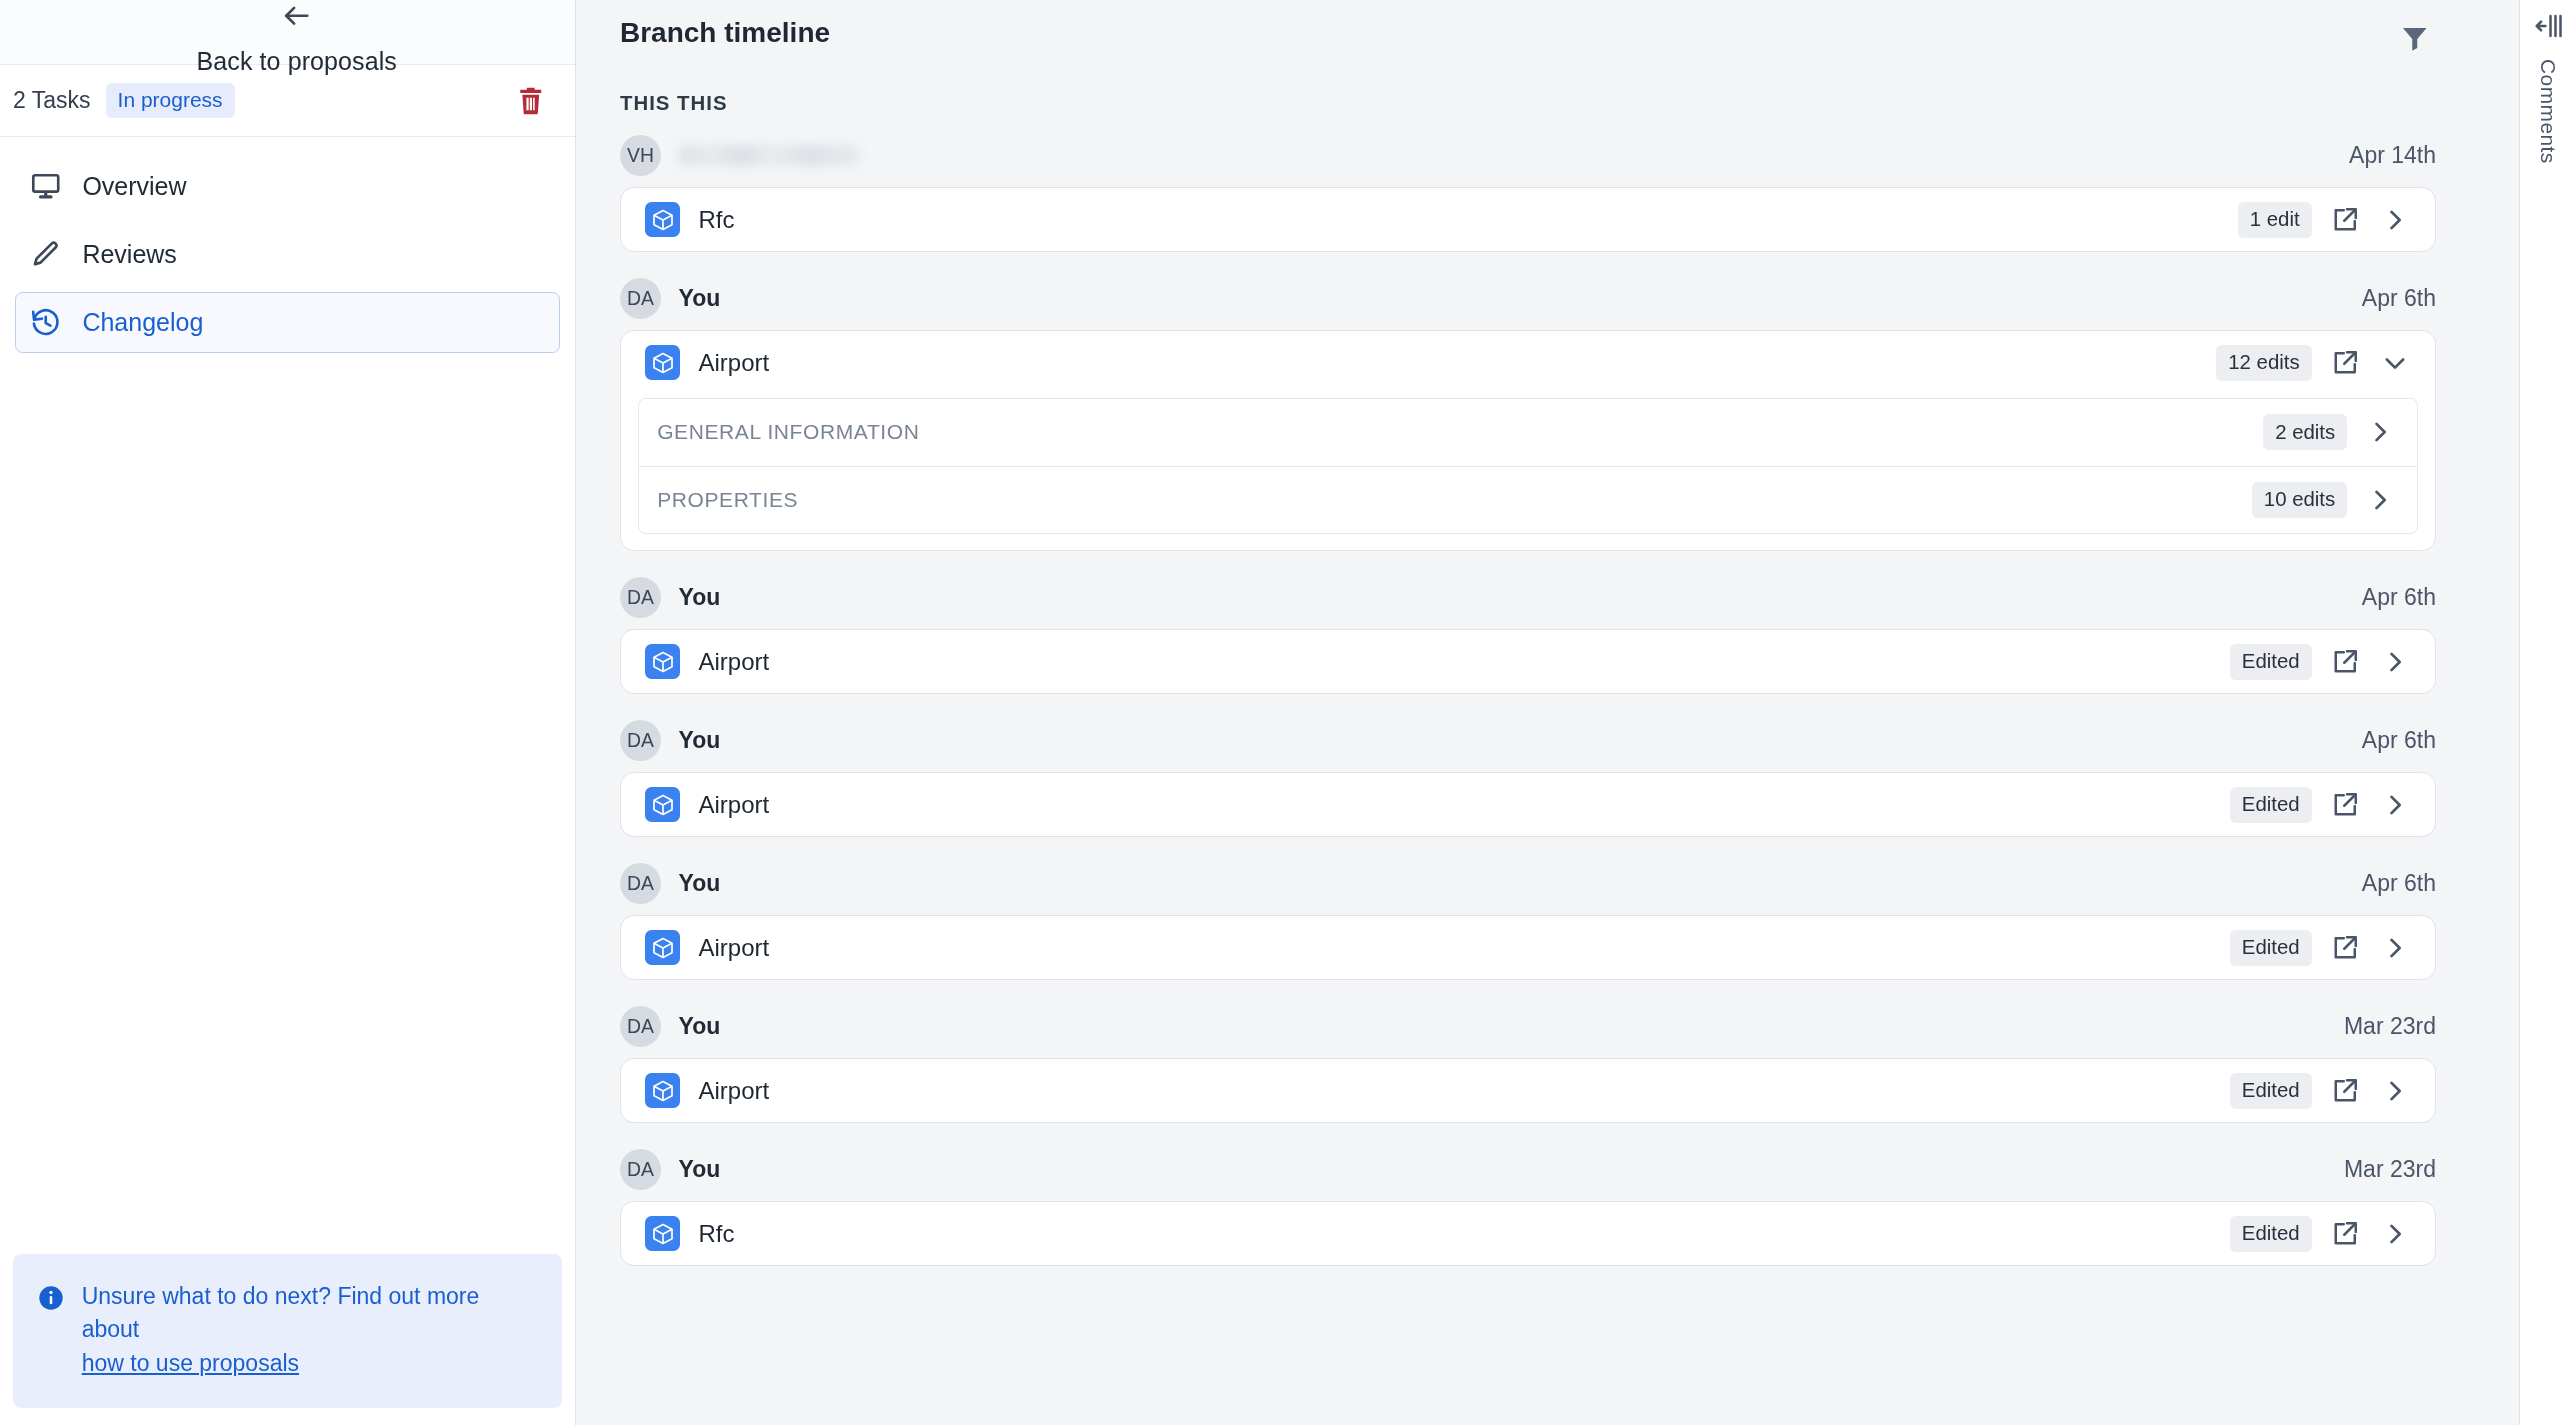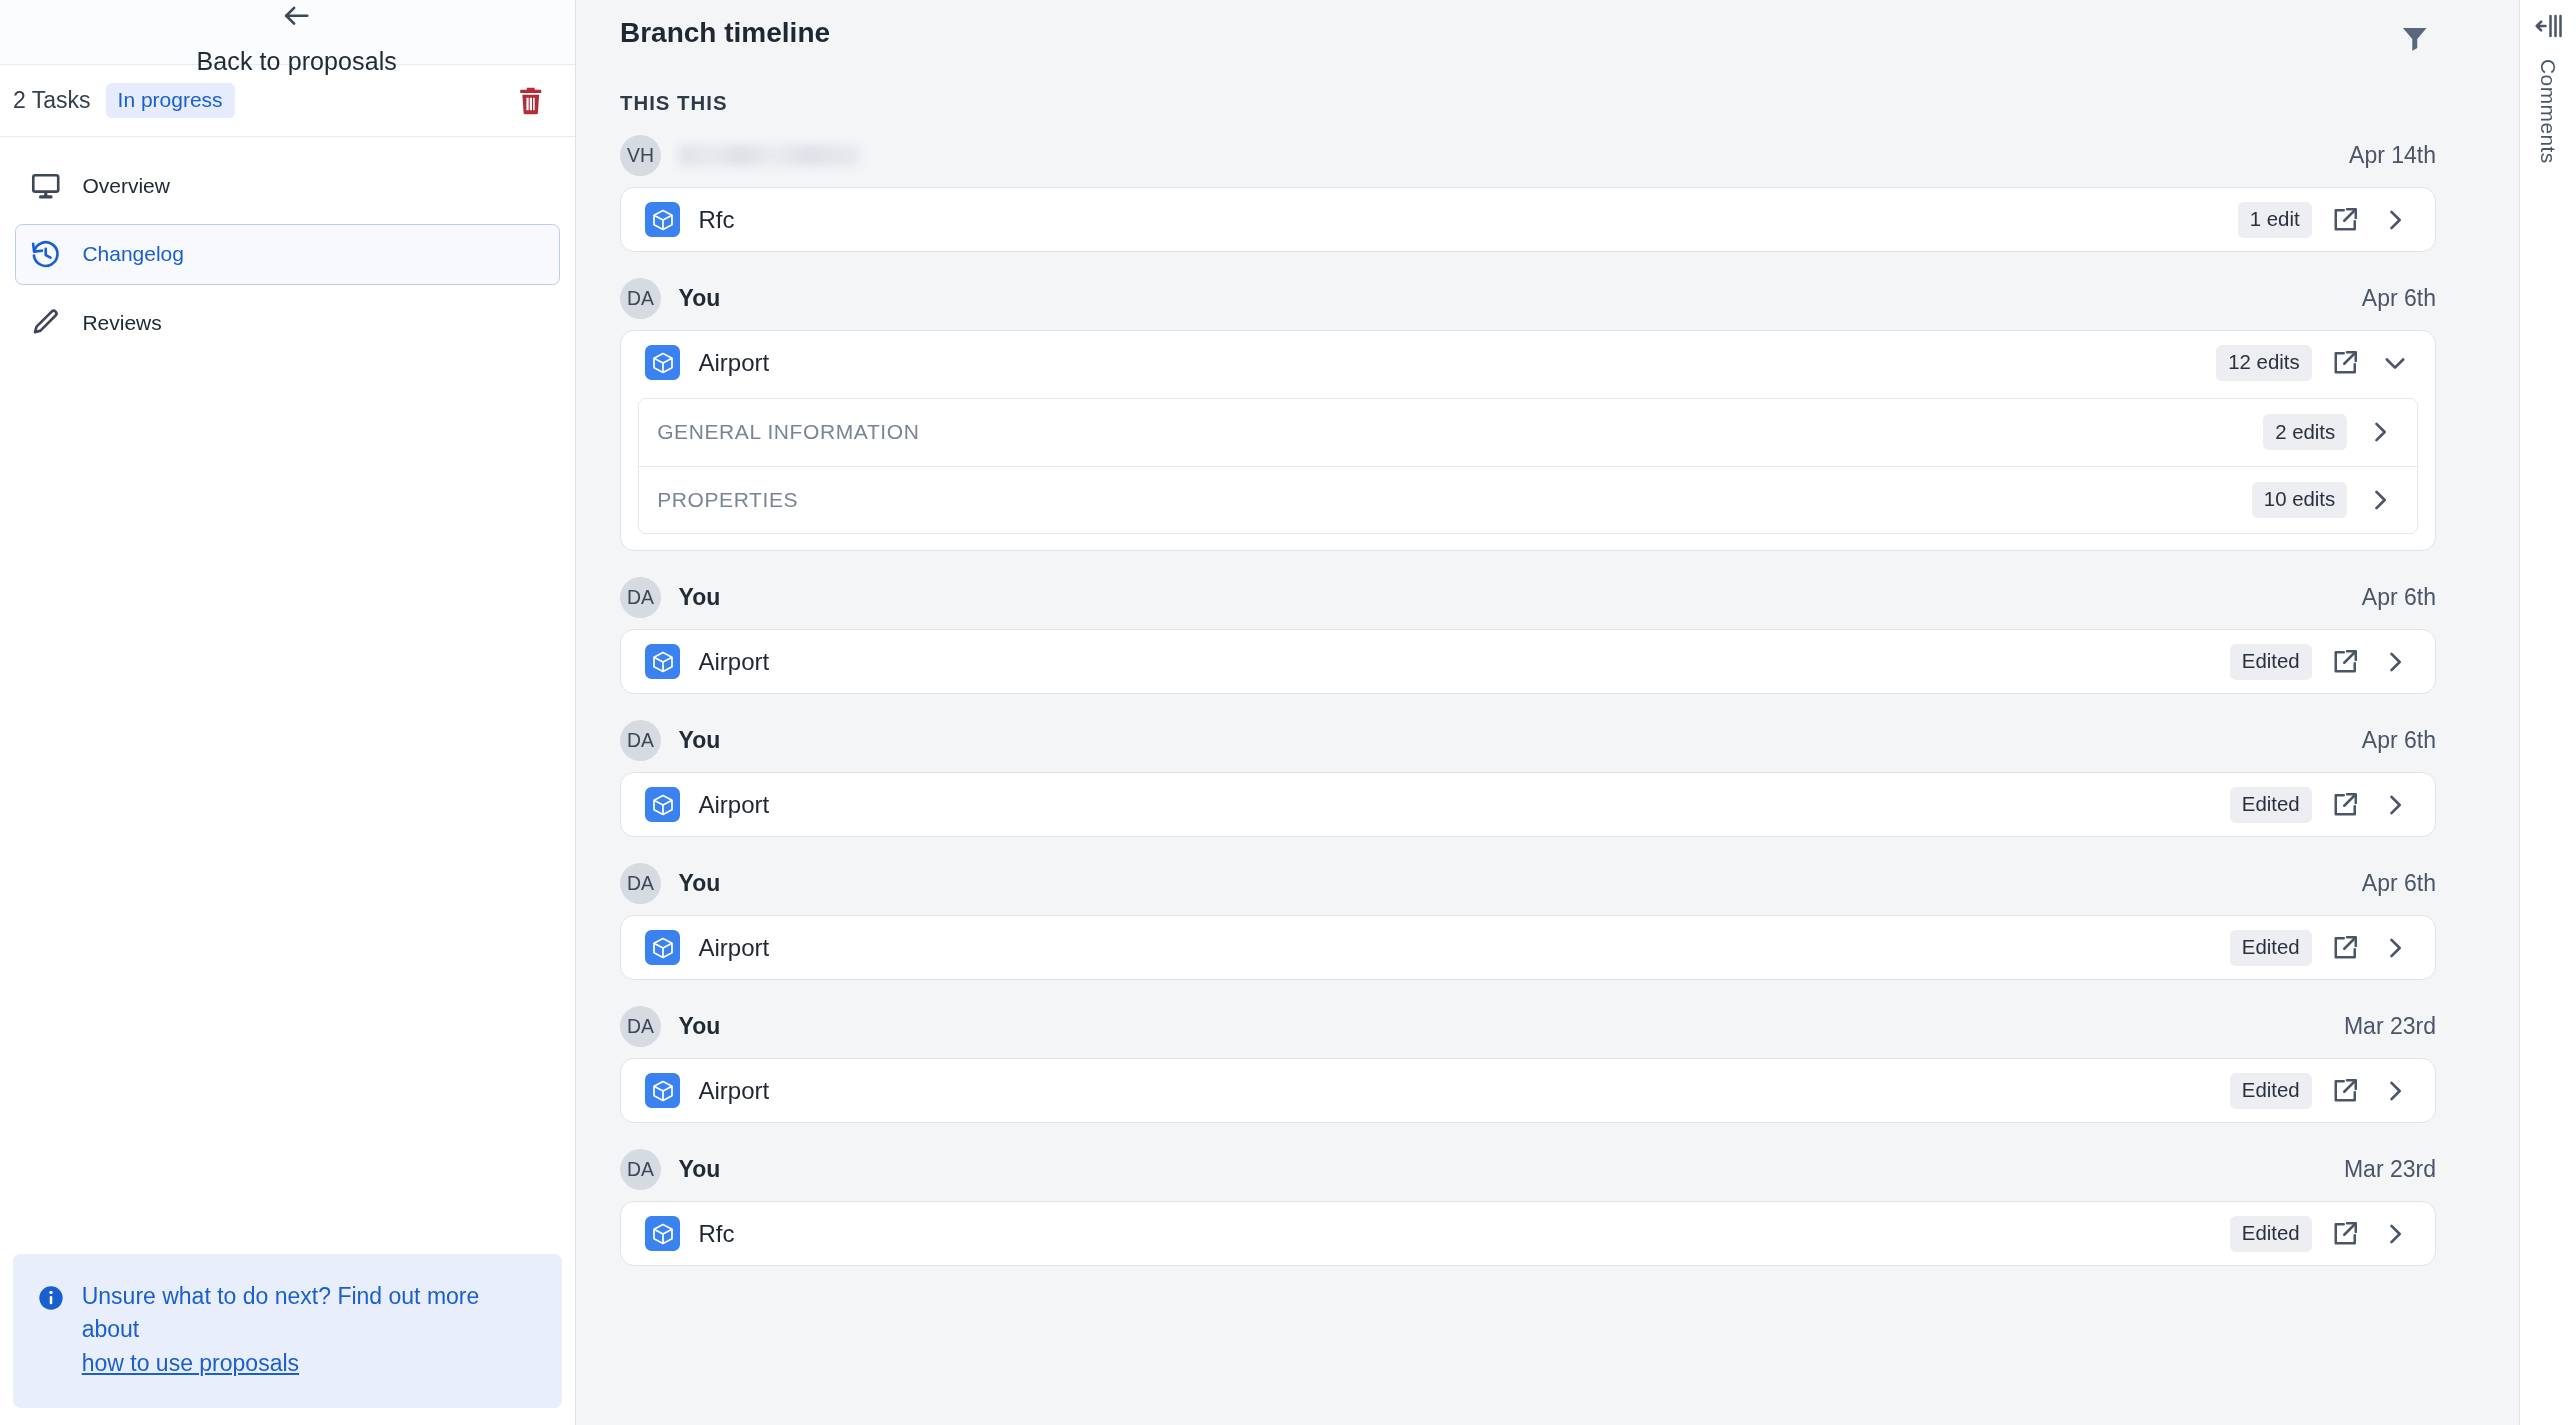--- a/index.html
+++ b/index.html
@@ -51,21 +51,21 @@
   .nav { padding: 18.5px 15px 0 15px; }
   .nav-item {
     display: flex; align-items: center;
     gap: 20.4px;
     height: 61px;
     padding-left: 13px;
     border-radius: 7.4px;
     border: 1.9px solid transparent;
     margin-bottom: 7.4px;
   }
-  .nav-item .nav-label { font-size: 21px; color: #212b36; }
+  .nav-item .nav-label { font-size: 25px; color: #212b36; }
   .nav-icon { width: 33px; height: 33px; flex:0 0 33px; display:flex; align-items:center; justify-content:center; }
   .nav-item.active {
     background: #f7f9fe;
     border: 1.9px solid #b9ceee;
   }
   .nav-item.active .nav-label { color: #1a5fd0; }
 
   .info-banner {
     position: absolute;
     left: 13px; right: 13px; bottom: 18px;
@@ -216,38 +216,38 @@
         <span class="nav-icon">
           <svg width="31.5" height="31.5" viewBox="0 0 24 24" fill="none" stroke="#3d4757" stroke-width="2" stroke-linejoin="round">
             <rect x="2.5" y="4" width="19" height="12.5" rx="1.5"></rect>
             <line x1="8" y1="20.5" x2="16" y2="20.5" stroke-linecap="round" stroke-width="2.4"></line>
             <line x1="12" y1="16.5" x2="12" y2="20.5" stroke-width="2.4"></line>
           </svg>
         </span>
         <span class="nav-label">Overview</span>
       </div>
 
+      <div class="nav-item">
+        <span class="nav-icon">
+          <svg width="31.5" height="31.5" viewBox="0 0 24 24" fill="none" stroke="#3d4757" stroke-width="2" stroke-linecap="round" stroke-linejoin="round">
+            <path d="M16.5 3.5a2.1 2.1 0 0 1 3 3L8 18l-4.2 1.2L5 15z"></path>
+          </svg>
+        </span>
+        <span class="nav-label">Reviews</span>
+      </div>
+
       <div class="nav-item active">
         <span class="nav-icon">
           <svg width="31.5" height="31.5" viewBox="0 0 24 24" fill="none" stroke="#1a5fd0" stroke-width="2" stroke-linecap="round" stroke-linejoin="round">
             <path d="M3.2 9.3A9 9 0 1 1 3 12.6"></path>
             <polyline points="2.4 3.6 3.1 9.6 9.1 8.9"></polyline>
             <polyline points="12 7.5 12 12.3 15.6 14.2"></polyline>
           </svg>
         </span>
         <span class="nav-label">Changelog</span>
-      </div>
-
-      <div class="nav-item">
-        <span class="nav-icon">
-          <svg width="31.5" height="31.5" viewBox="0 0 24 24" fill="none" stroke="#3d4757" stroke-width="2" stroke-linecap="round" stroke-linejoin="round">
-            <path d="M16.5 3.5a2.1 2.1 0 0 1 3 3L8 18l-4.2 1.2L5 15z"></path>
-          </svg>
-        </span>
-        <span class="nav-label">Reviews</span>
       </div>
 
     </nav>
 
     <div class="info-banner">
       <span class="info-icon">
         <svg width="28" height="28" viewBox="0 0 24 24">
           <circle cx="12" cy="12" r="10" fill="#1a5fd0"></circle>
           <rect x="10.9" y="10.2" width="2.2" height="7.2" rx="1" fill="#fff"></rect>
           <circle cx="12" cy="7.2" r="1.45" fill="#fff"></circle>

